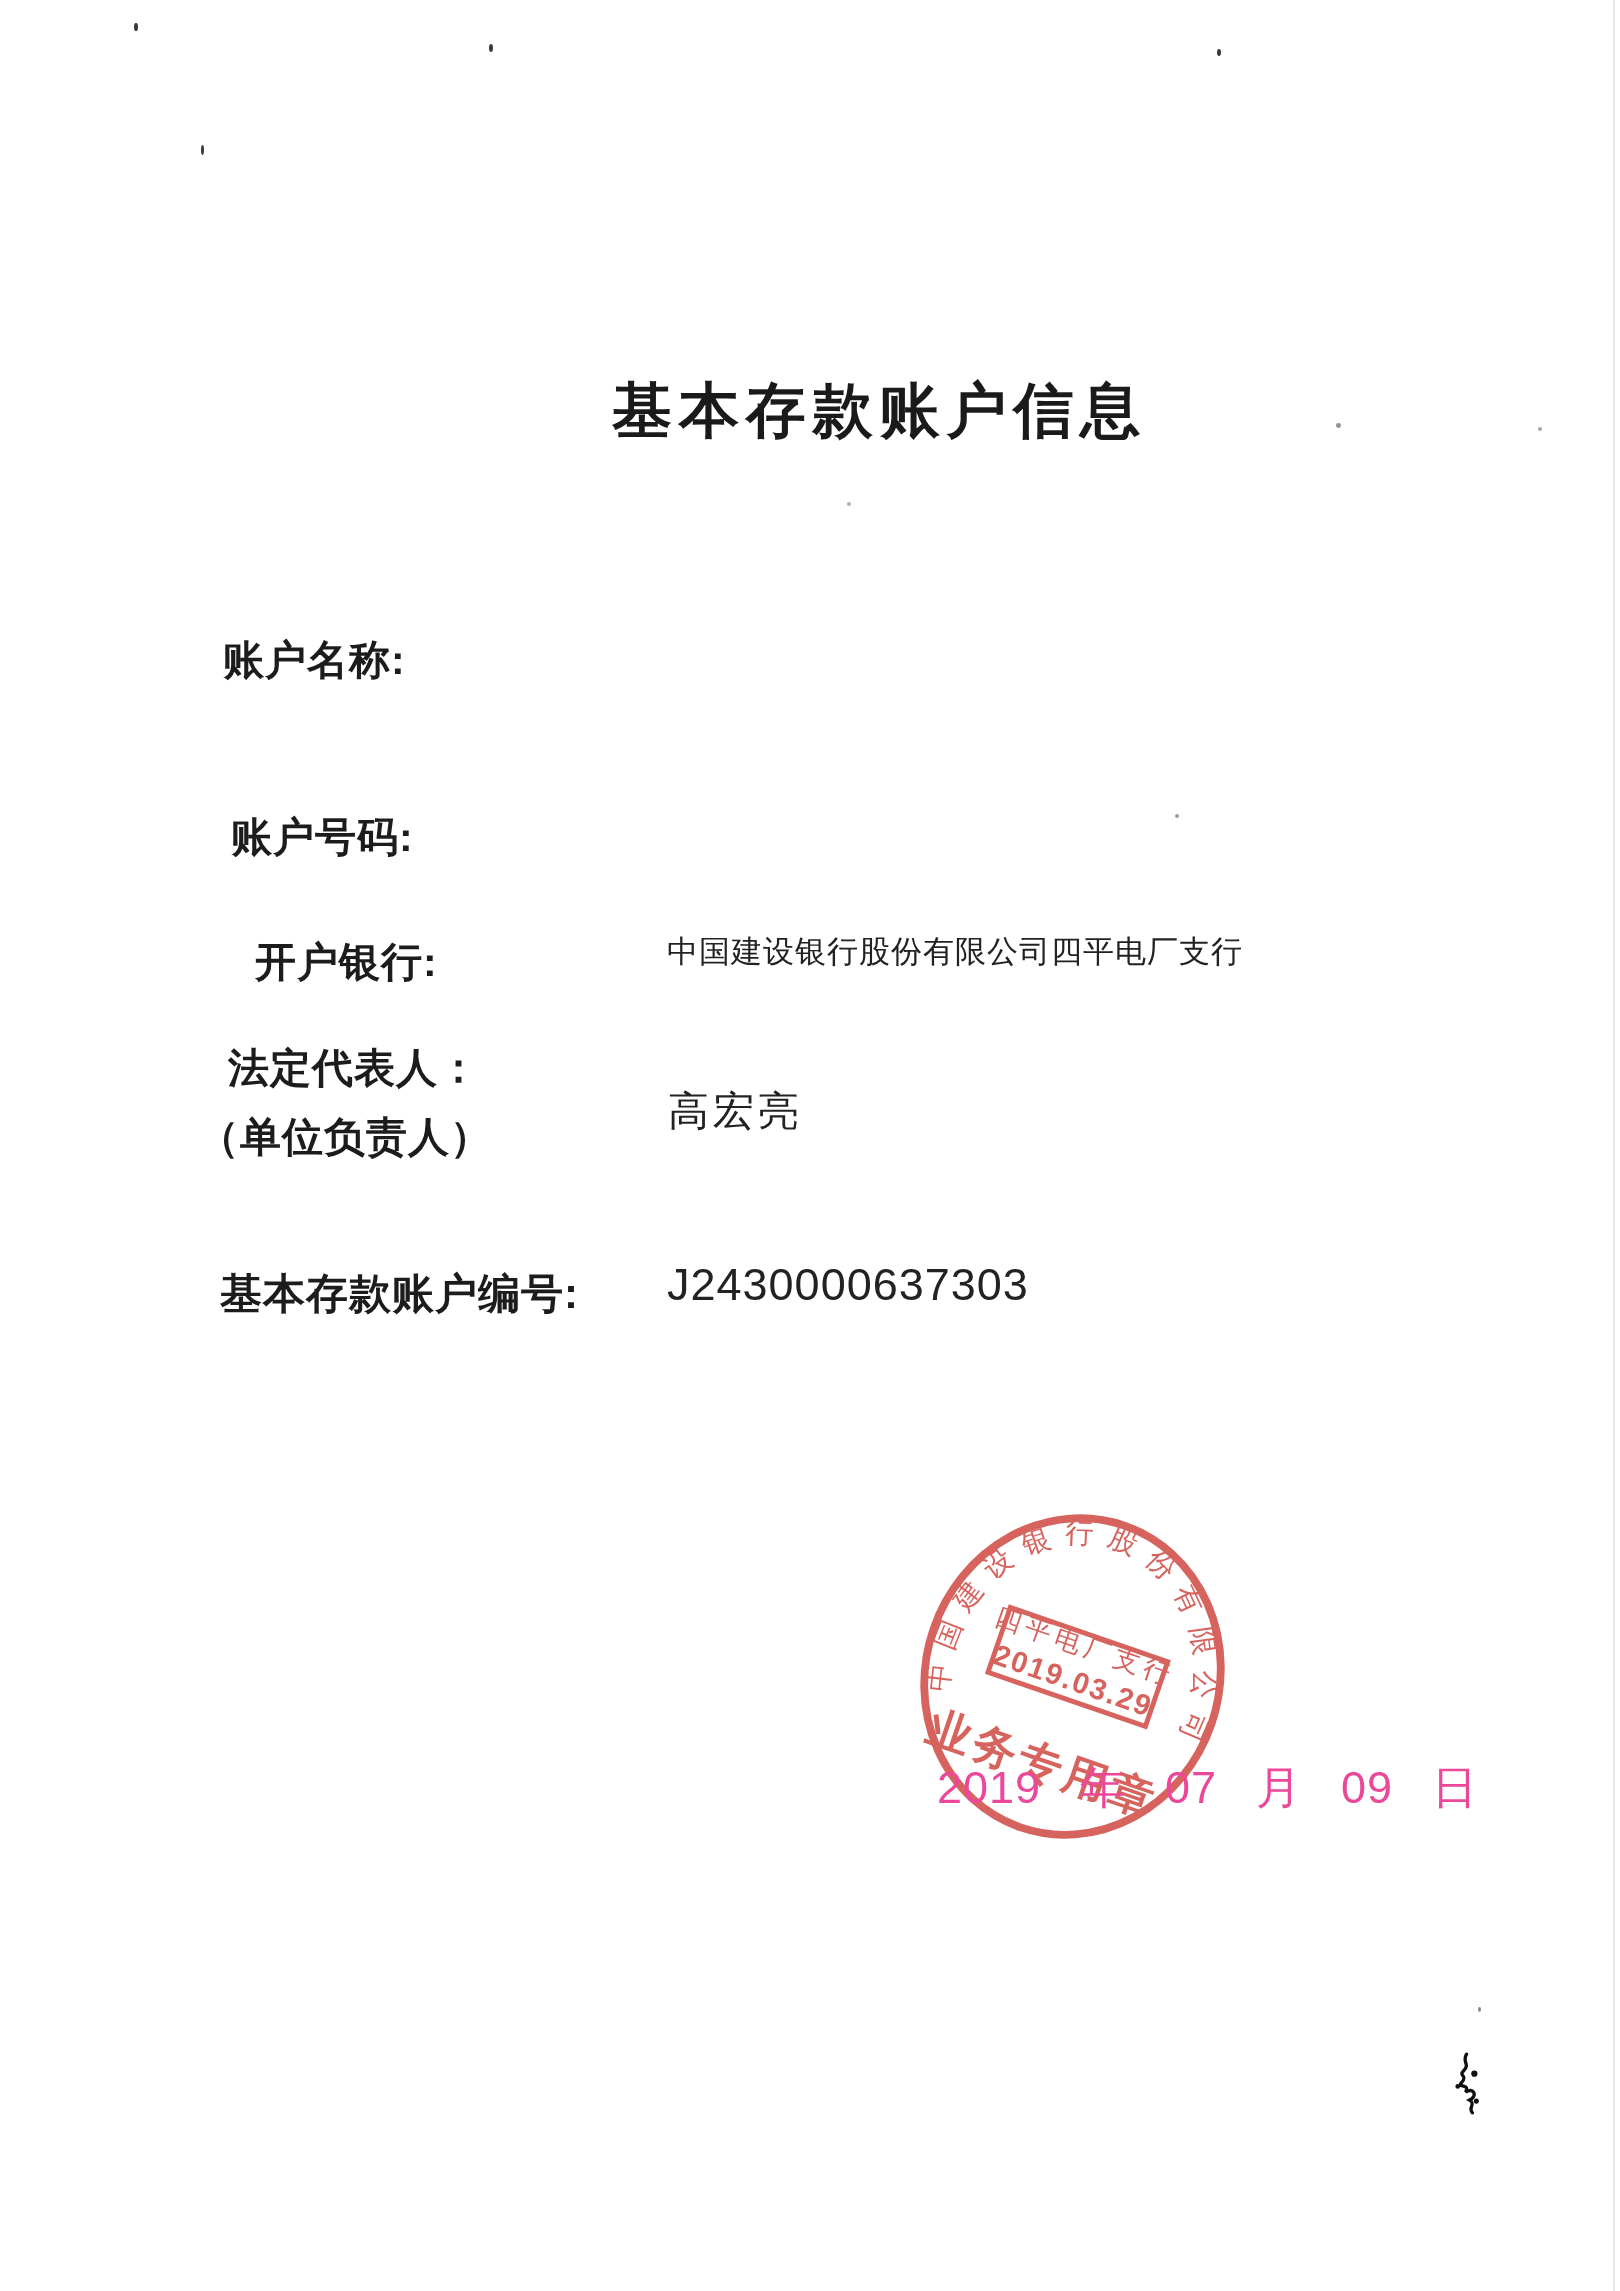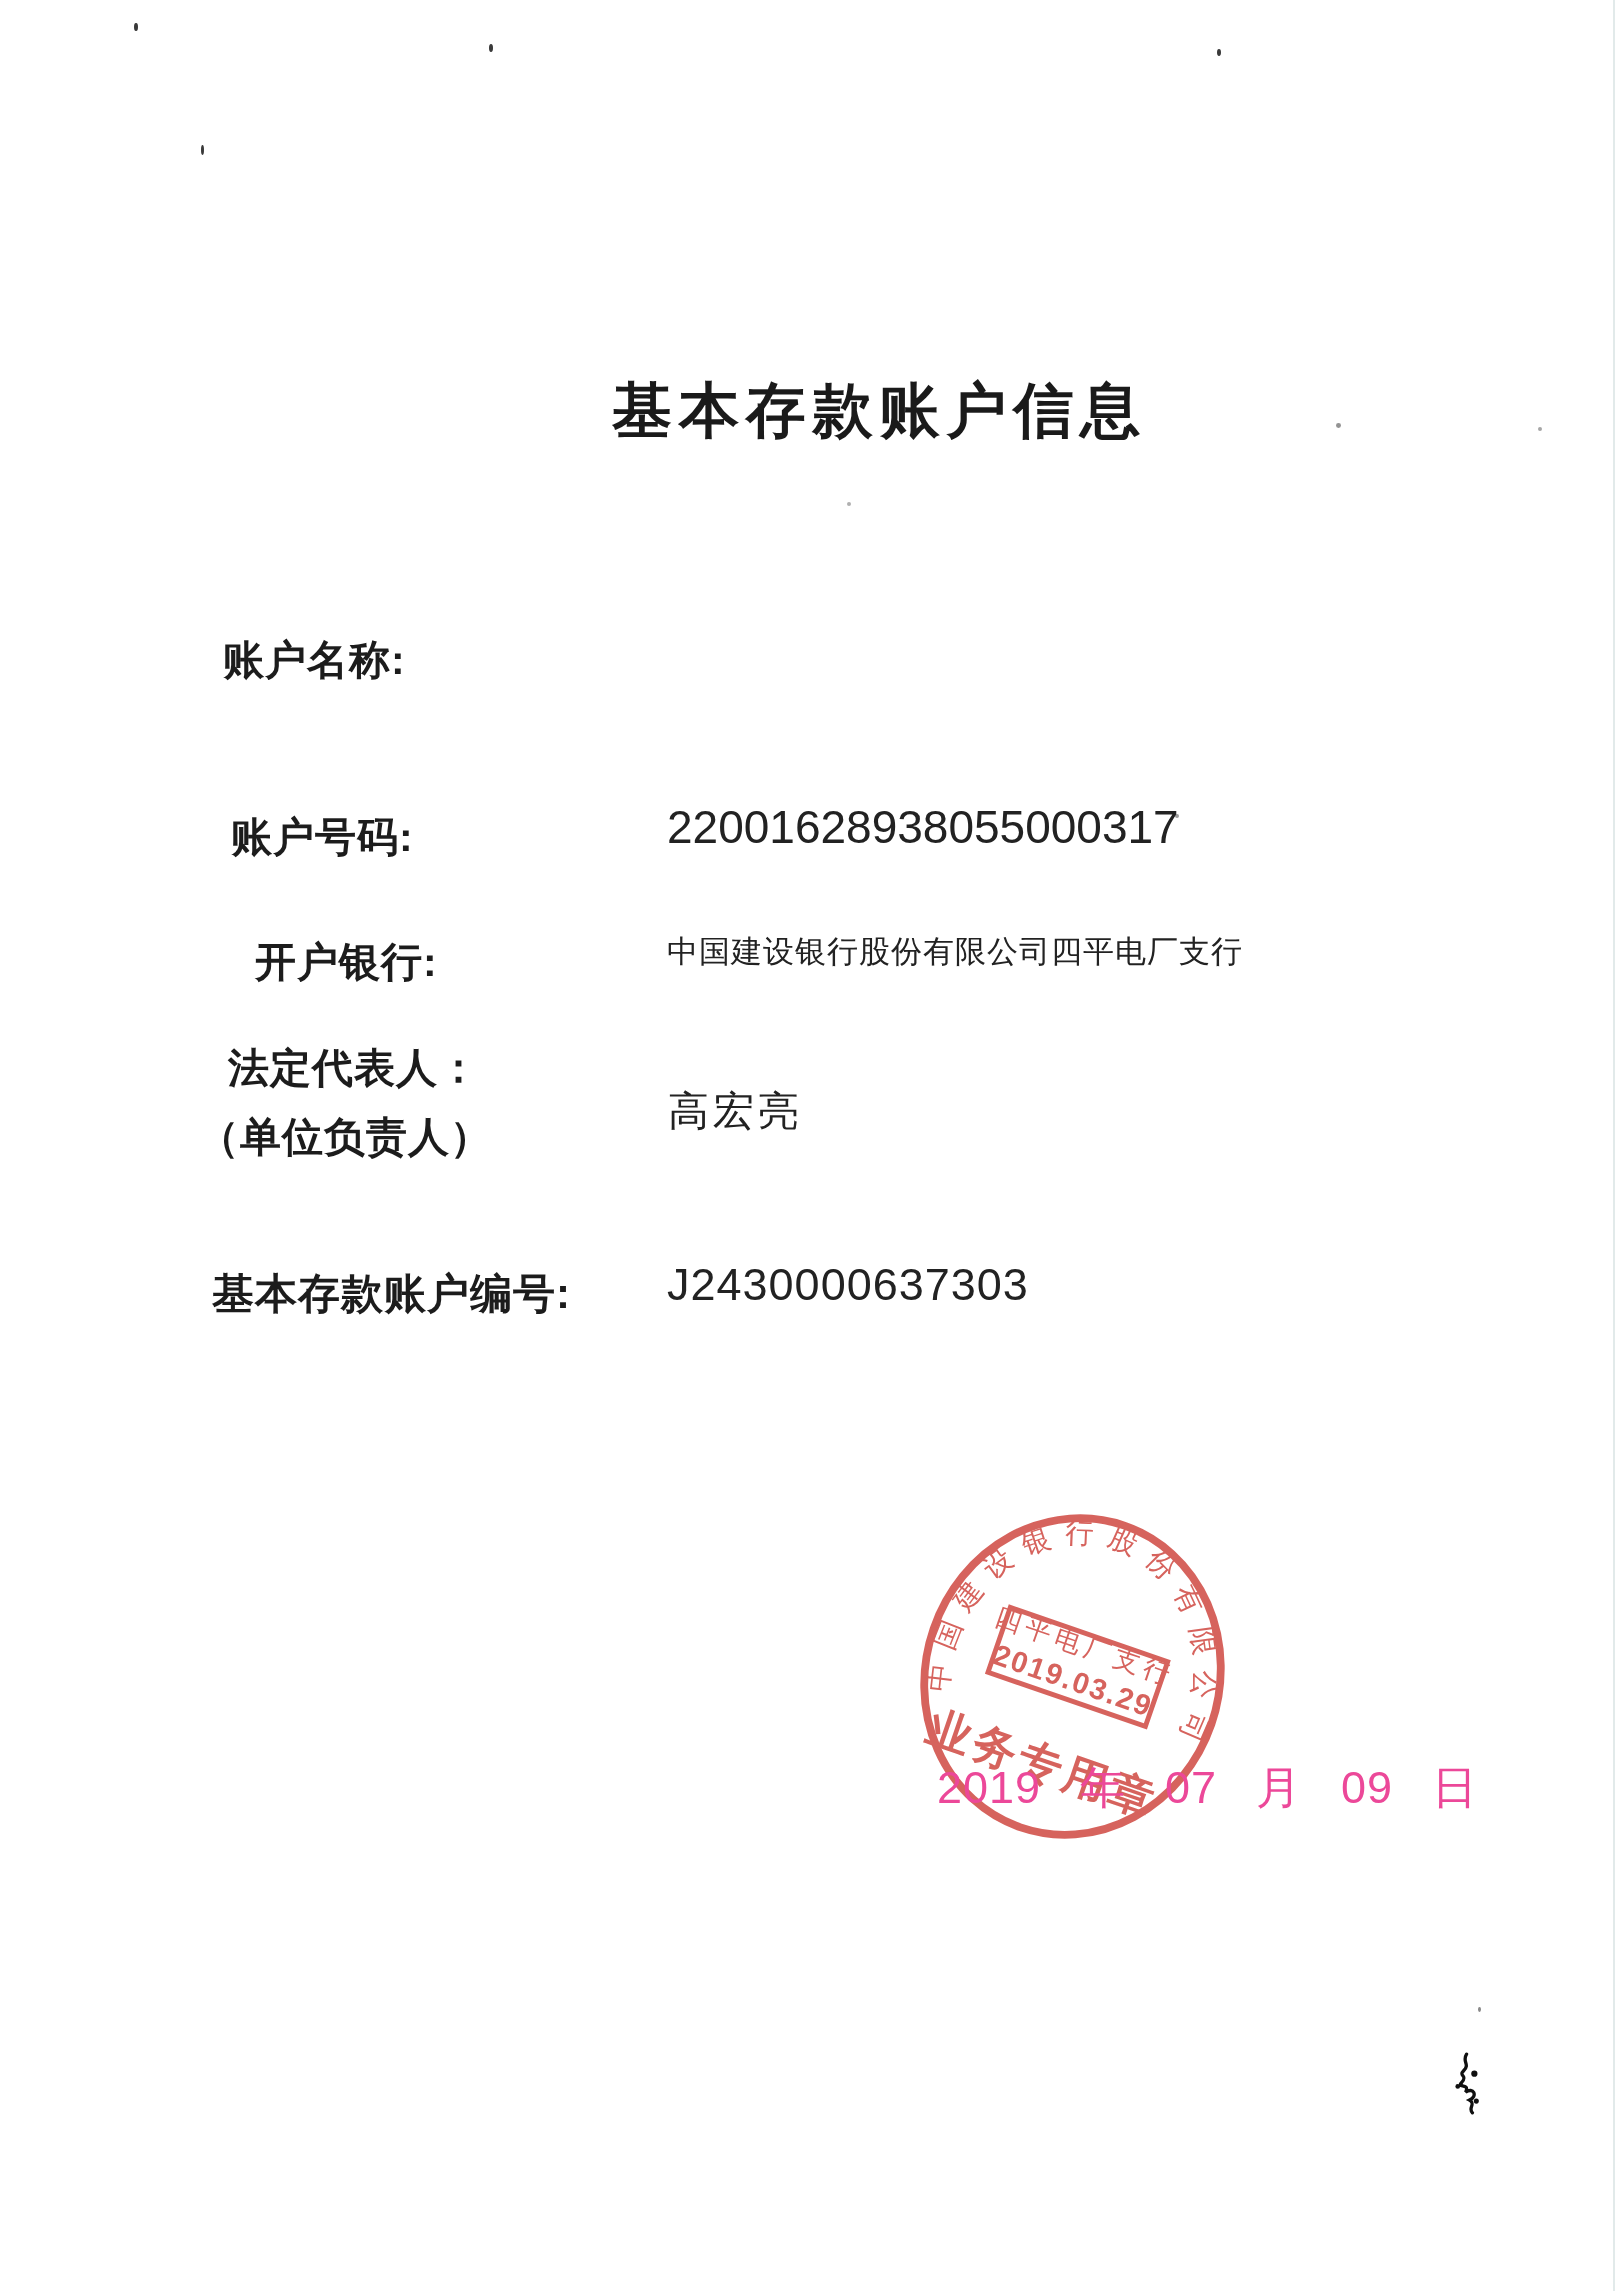--- a/index.html
+++ b/index.html
@@ -46,21 +46,21 @@
   }
   .lbl-1 { left: 223px; top: 633px; }
   .val-1 { left: 668px; top: 627px; letter-spacing: 1px; }
   .lbl-2 { left: 223px; top: 810px; margin-left: 8px; }
   .val-2 { left: 667px; top: 800px; font-size: 46px; letter-spacing: 0px; font-weight: 500; }
   .lbl-3 { left: 223px; top: 935px; margin-left: 32px; }
   .val-3 { left: 667px; top: 931px; font-size: 31px; letter-spacing: 1px; }
   .lbl-4a { left: 228px; top: 1041px; }
   .lbl-4b { left: 198px; top: 1110px; }
   .val-4 { left: 668px; top: 1084px; letter-spacing: 3.9px; }
-  .lbl-5 { left: 212px; top: 1266px; font-size: 42px; }
+  .lbl-5 { left: 220px; top: 1266px; font-size: 42px; }
   .val-5 { left: 667px; top: 1259px; font-size: 45px; letter-spacing: 1px; }
   .date-row {
     position: absolute;
     left: 937px;
     top: 1758px;
     width: 541px;
     display: flex;
     justify-content: space-between;
     align-items: baseline;
     font-size: 45px;
@@ -98,21 +98,20 @@
 </head>
 <body>
 
 <div class="page">
 
   <h1 class="doc-title">基本存款账户信息</h1>
 
   <div class="field-label lbl-1">账户名称:</div>
 
   <div class="field-label lbl-2">账户号码:</div>
-  <div class="field-value val-2">22001628938055000317</div>
 
   <div class="field-label lbl-3">开户银行:</div>
   <div class="field-value val-3">中国建设银行股份有限公司四平电厂支行</div>
 
   <div class="field-label lbl-4a">法定代表人：</div>
   <div class="field-label lbl-4b">（单位负责人）</div>
   <div class="field-value val-4">高宏亮</div>
 
   <div class="field-label lbl-5">基本存款账户编号:</div>
   <div class="field-value val-5">J2430000637303</div>

